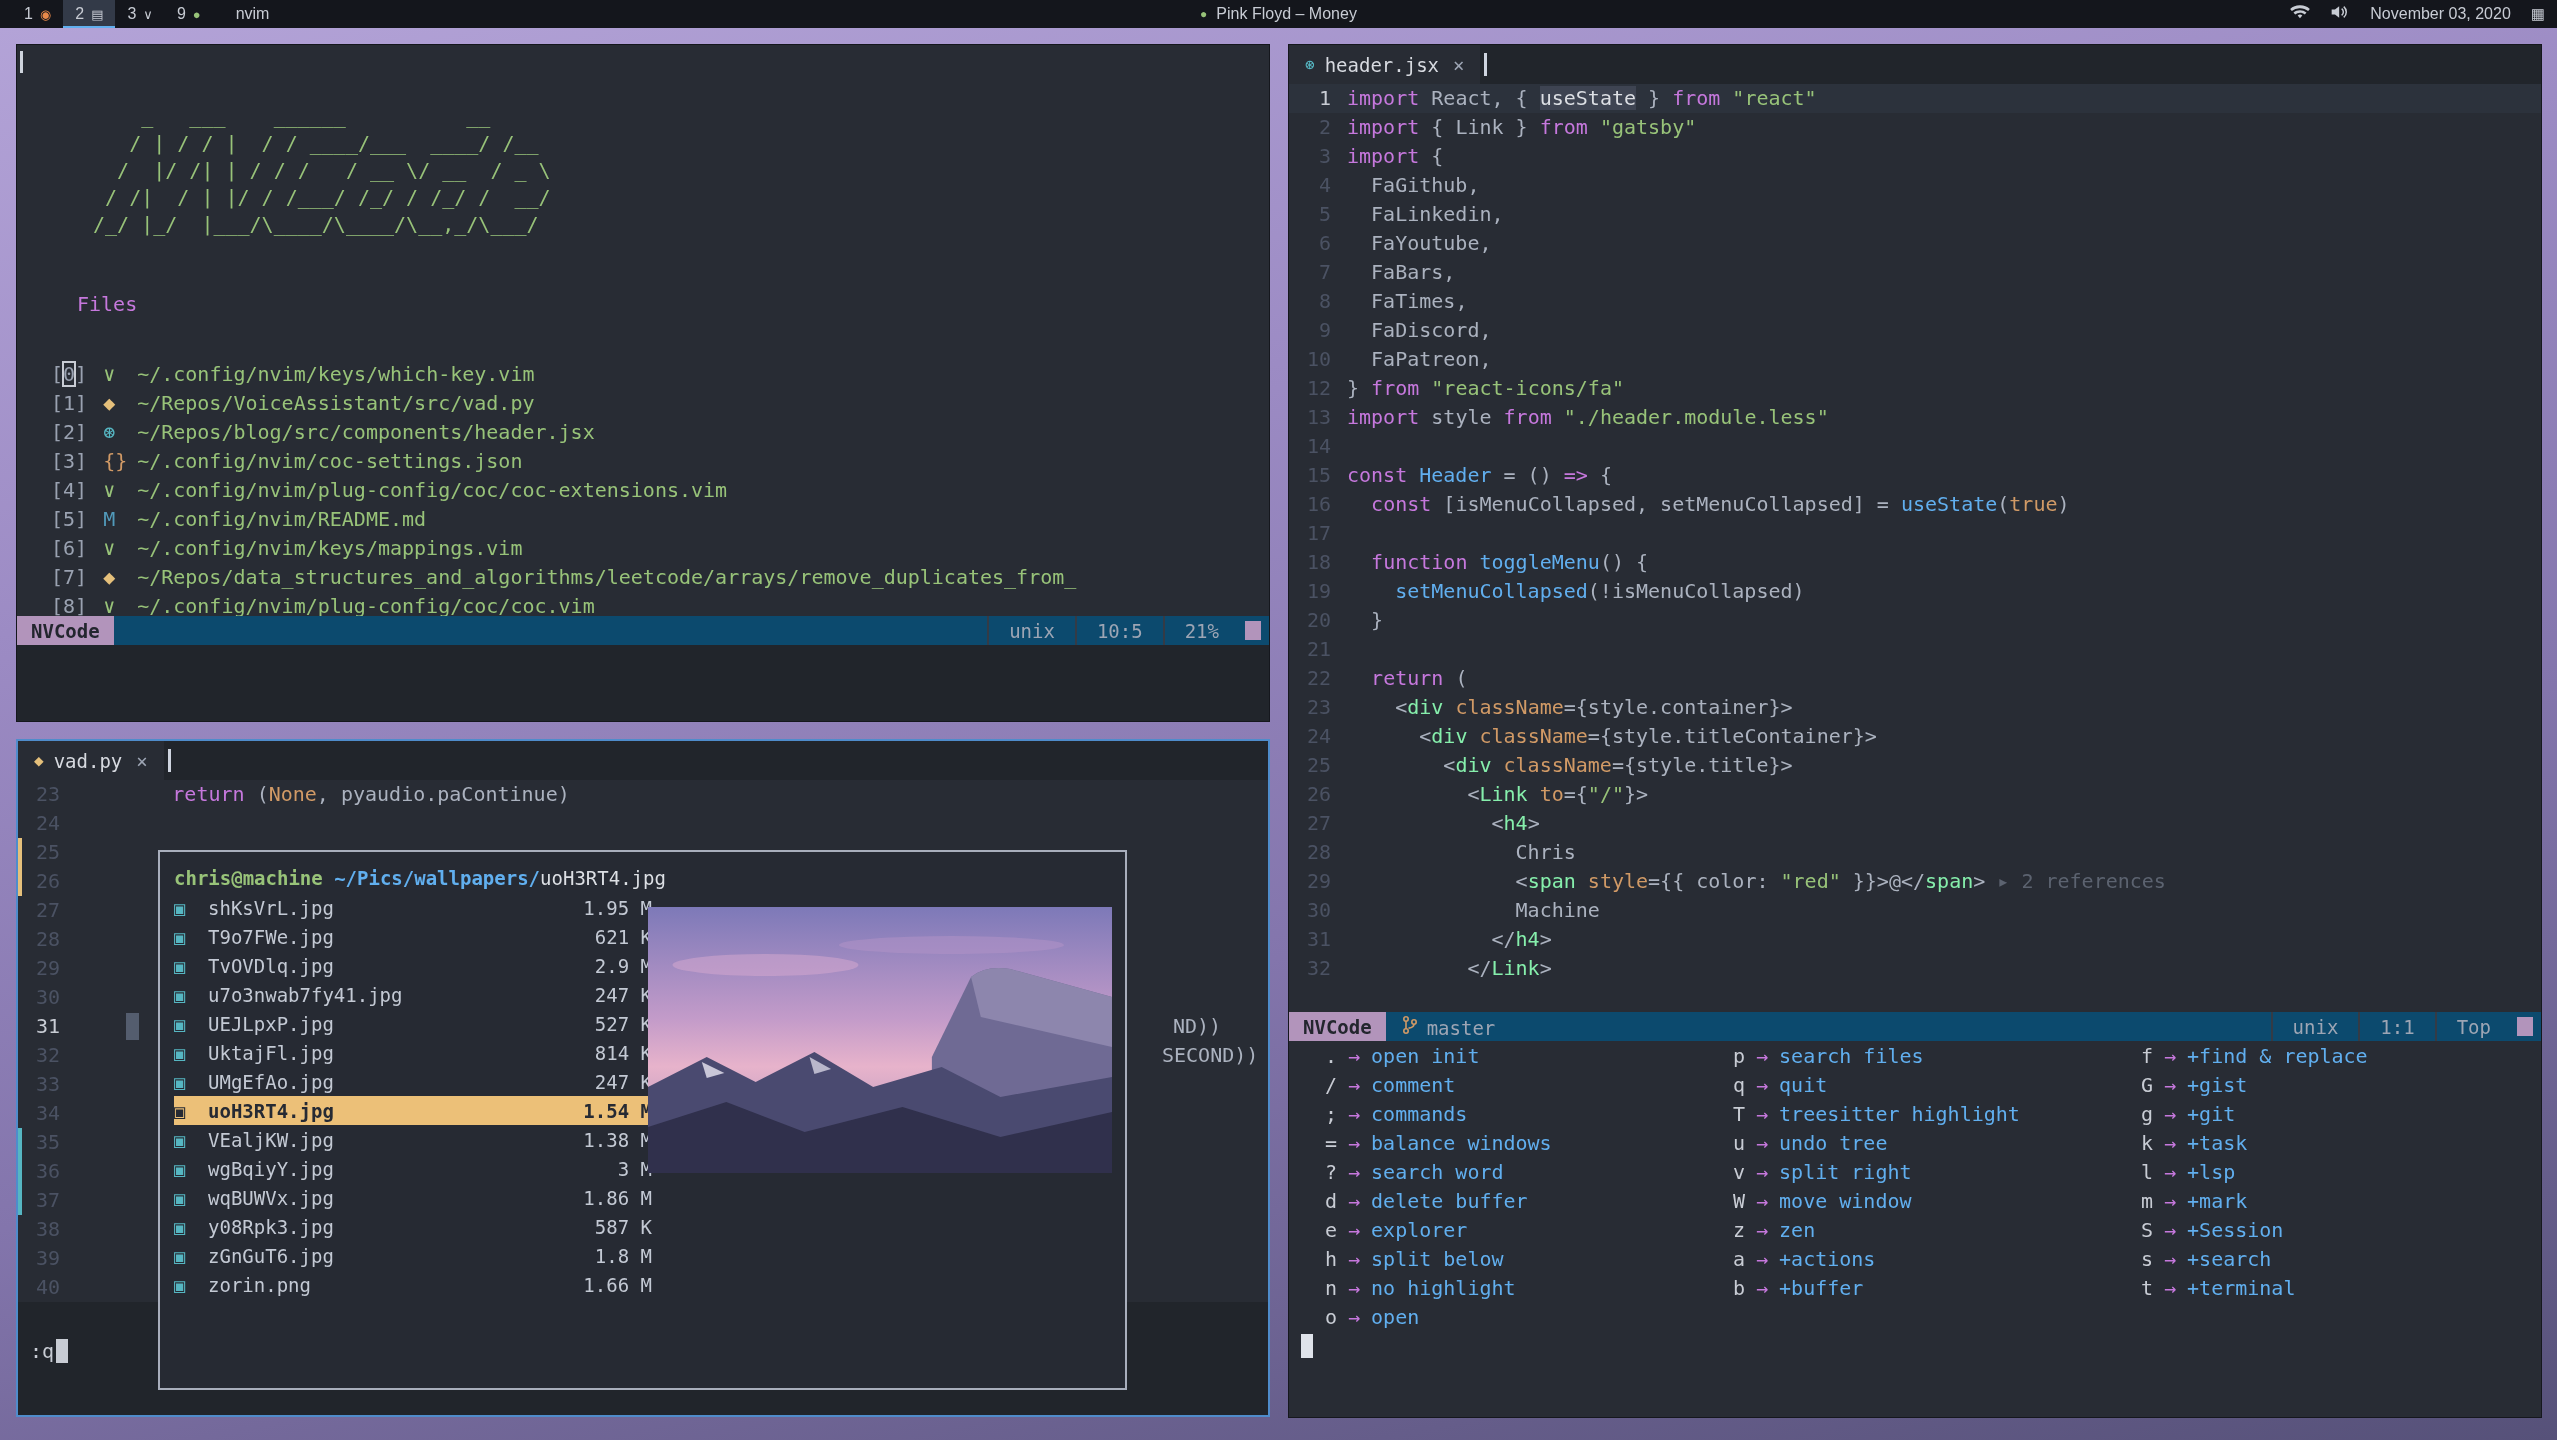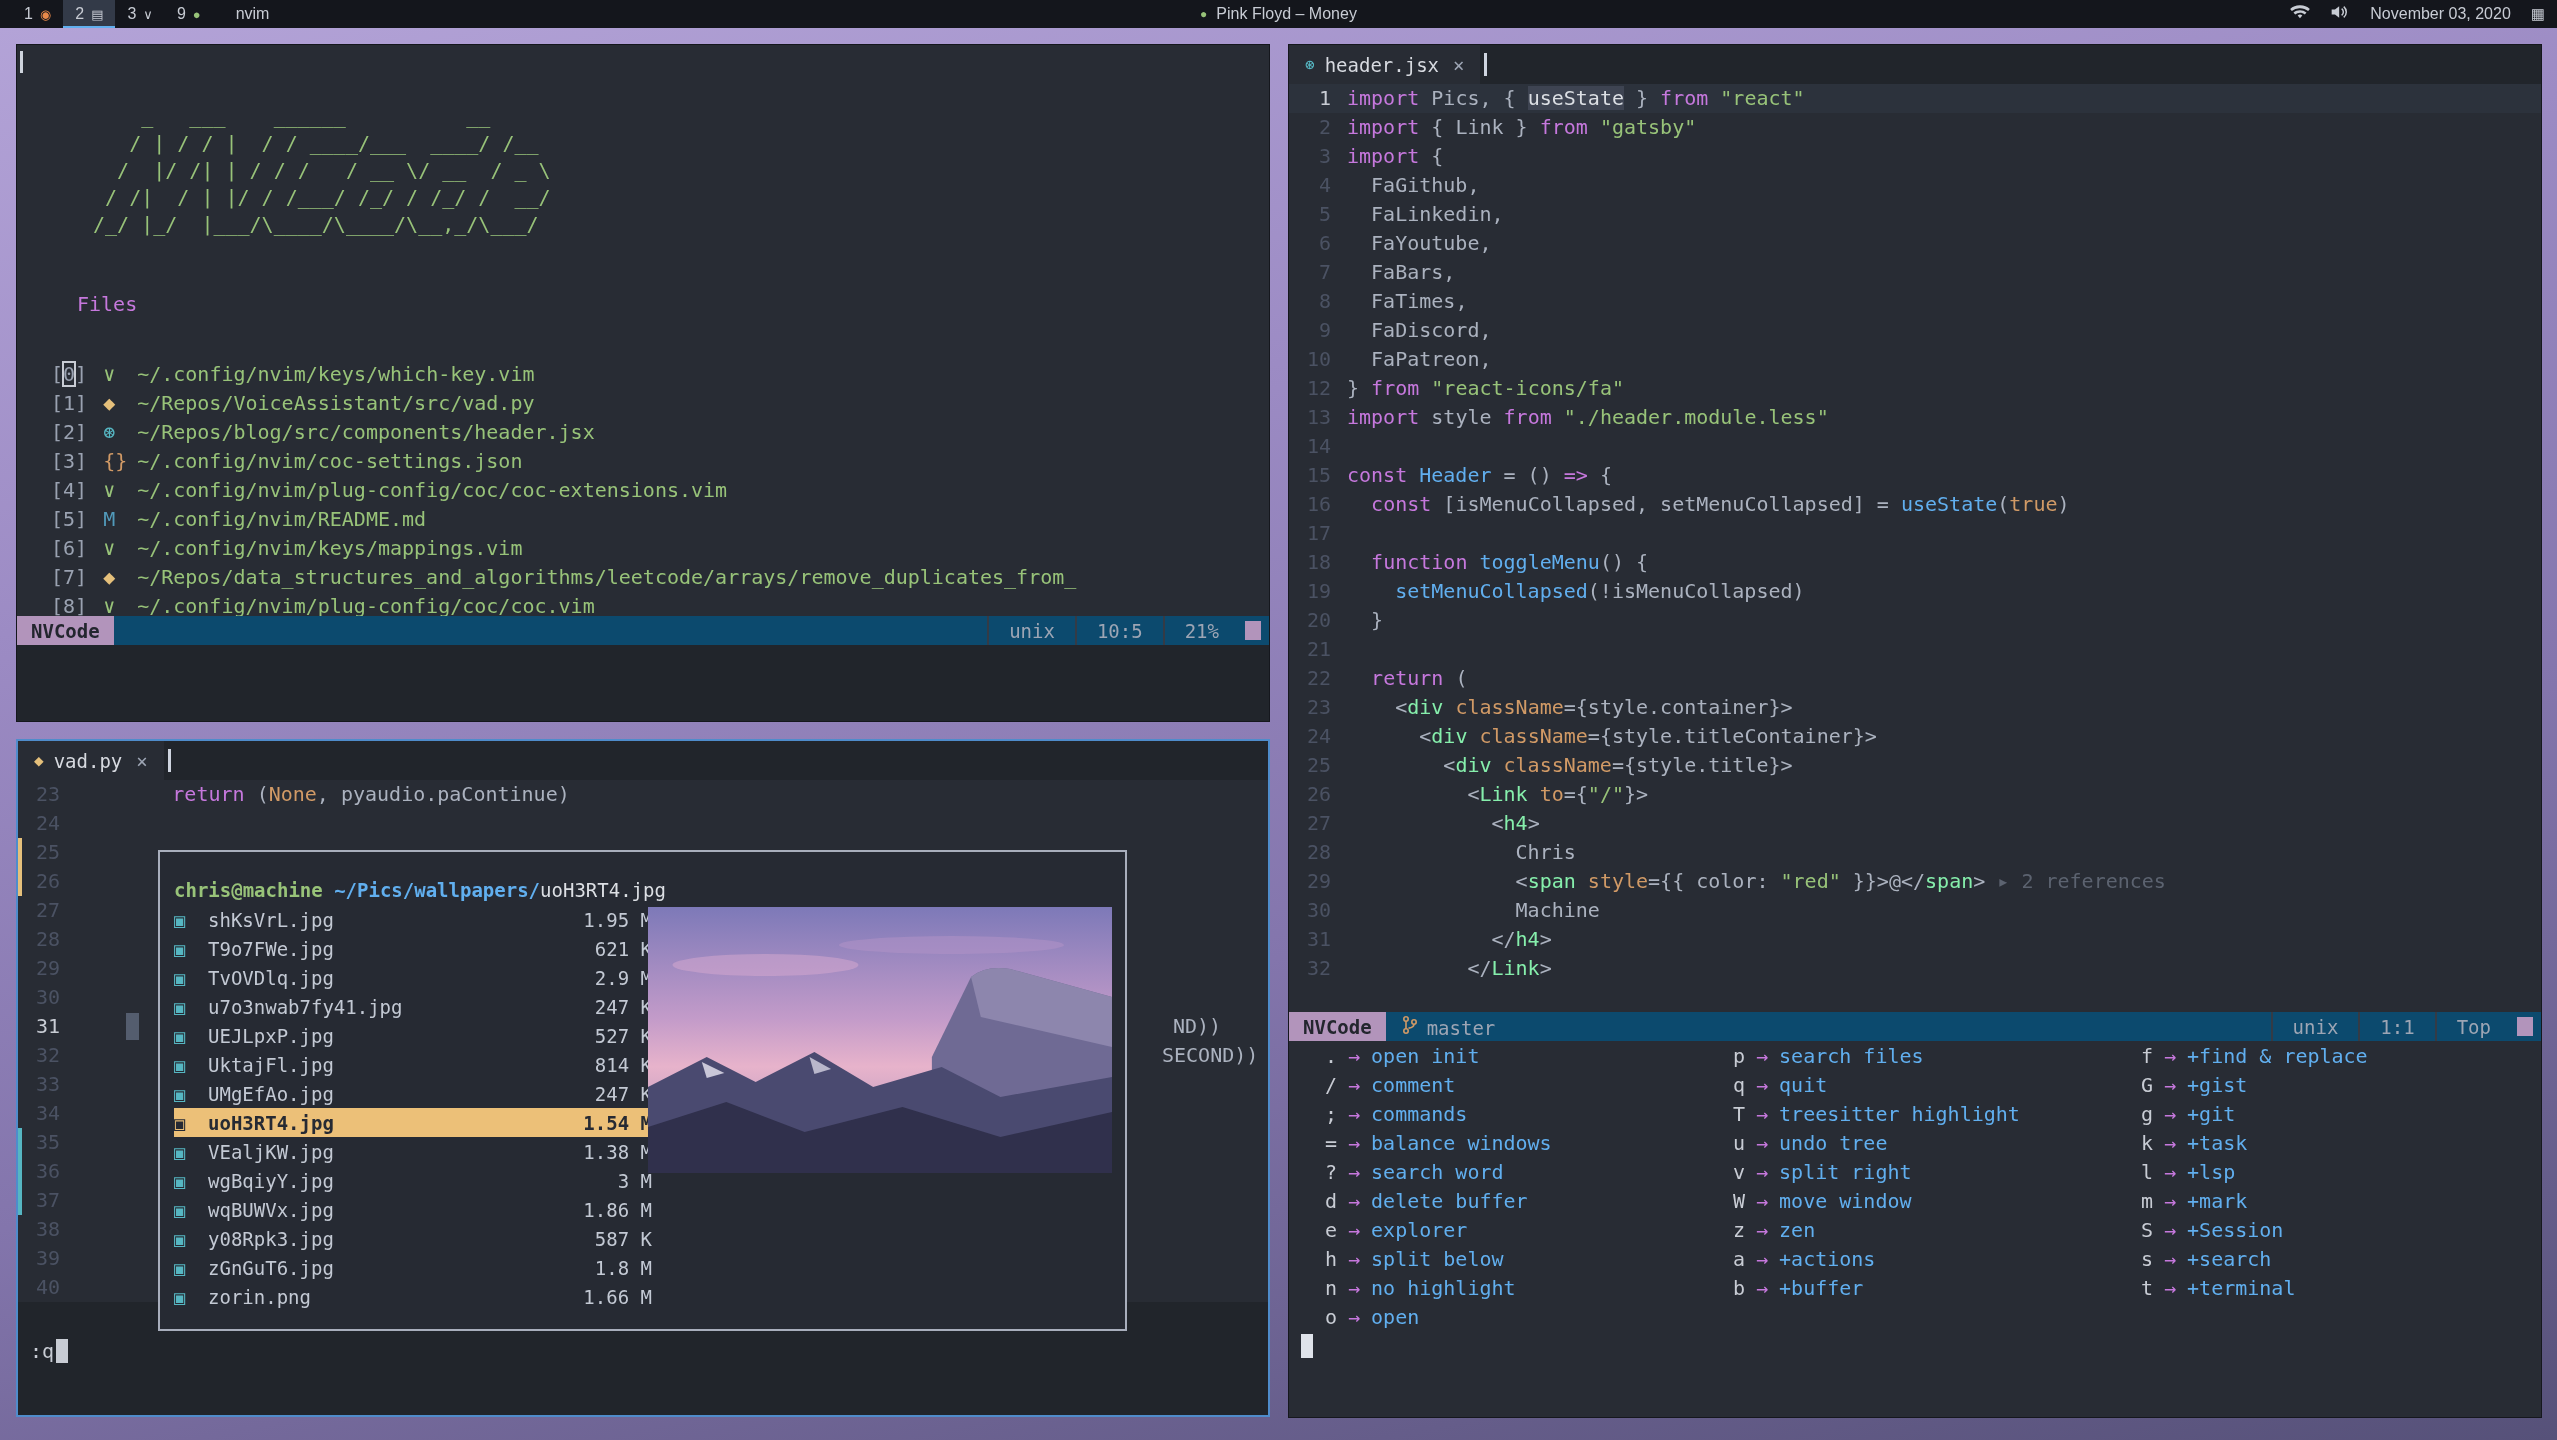--- a/index.html
+++ b/index.html
@@ -71,22 +71,22 @@
 
   
   .vad-body{position:relative;height:522px;min-height:522px}
   .sign{position:absolute;left:0;width:4px}
   .vad-cursor{position:absolute;left:108px;top:233px;width:13px;height:27px;background:#545d6e}
   .frag{position:absolute;font-size:20px;line-height:29px;color:#abb2bf;white-space:pre}
   .cmdline{height:29px;min-height:29px;background:#21252b;display:flex;align-items:center;padding-left:12px;font-size:20px;color:#c8ccd4;gap:2px}
   .cursor-block{display:inline-block;width:12px;height:24px;background:#c8ccd4}
 
   
-  .popup{position:absolute;left:140px;top:70px;width:969px;height:481px;background:#262a33;
-    border:2px solid #a8aebc;z-index:6;padding:22px 14px;font-size:19px}
+  .popup{position:absolute;left:140px;top:70px;width:969px;height:540px;background:#262a33;
+    border:2px solid #a8aebc;z-index:6;padding:10px 14px;font-size:19px}
   .p-head{height:31px;display:flex;align-items:center;white-space:pre}
   .p-user{color:#98c379;font-weight:bold}
   .p-path{color:#61afef;font-weight:bold}
   .p-file{color:#dcdfe4}
   .p-row{height:29px;width:478px;display:flex;align-items:center;gap:10px;white-space:pre;color:#c3c9d4}
   .p-ico{width:24px}
   .p-name{flex:1}
   .p-size{width:96px;text-align:right}
   .p-sel{background:#ecc078;color:#262a33;font-weight:bold}
   .p-sel .p-ico{color:#262a33}
@@ -275,21 +275,21 @@
   <section class="win" id="win-jsx">
     <div class="tabline">
       <div class="tab">
         <span class="tab-ico" style="color:#56b6c2">⊛</span>
         <span>header.jsx</span>
         <span class="tab-close">×</span>
       </div>
       <div class="tab-cursor"></div>
     </div>
     <div class="code" style="height:928px;min-height:928px">
-        <div class="cl cl-cur"><span class="ln">1</span><span class="lt"><span class="tk-k">import </span><span class="tk-d">Pics</span><span class="tk-p">, { </span><span class="tk-dh">useState</span><span class="tk-p"> } </span><span class="tk-k">from </span><span class="tk-s">"react"</span></span></div>
+        <div class="cl cl-cur"><span class="ln">1</span><span class="lt"><span class="tk-k">import </span><span class="tk-d">React</span><span class="tk-p">, { </span><span class="tk-dh">useState</span><span class="tk-p"> } </span><span class="tk-k">from </span><span class="tk-s">"react"</span></span></div>
         <div class="cl"><span class="ln">2</span><span class="lt"><span class="tk-k">import </span><span class="tk-p">{ </span><span class="tk-d">Link</span><span class="tk-p"> } </span><span class="tk-k">from </span><span class="tk-s">"gatsby"</span></span></div>
         <div class="cl"><span class="ln">3</span><span class="lt"><span class="tk-k">import </span><span class="tk-p">{</span></span></div>
         <div class="cl"><span class="ln">4</span><span class="lt"><span class="tk-d">  FaGithub</span><span class="tk-p">,</span></span></div>
         <div class="cl"><span class="ln">5</span><span class="lt"><span class="tk-d">  FaLinkedin</span><span class="tk-p">,</span></span></div>
         <div class="cl"><span class="ln">6</span><span class="lt"><span class="tk-d">  FaYoutube</span><span class="tk-p">,</span></span></div>
         <div class="cl"><span class="ln">7</span><span class="lt"><span class="tk-d">  FaBars</span><span class="tk-p">,</span></span></div>
         <div class="cl"><span class="ln">8</span><span class="lt"><span class="tk-d">  FaTimes</span><span class="tk-p">,</span></span></div>
         <div class="cl"><span class="ln">9</span><span class="lt"><span class="tk-d">  FaDiscord</span><span class="tk-p">,</span></span></div>
         <div class="cl"><span class="ln">10</span><span class="lt"><span class="tk-d">  FaPatreon</span><span class="tk-p">,</span></span></div>
         <div class="cl"><span class="ln">12</span><span class="lt"><span class="tk-p">} </span><span class="tk-k">from </span><span class="tk-s">"react-icons/fa"</span></span></div>

